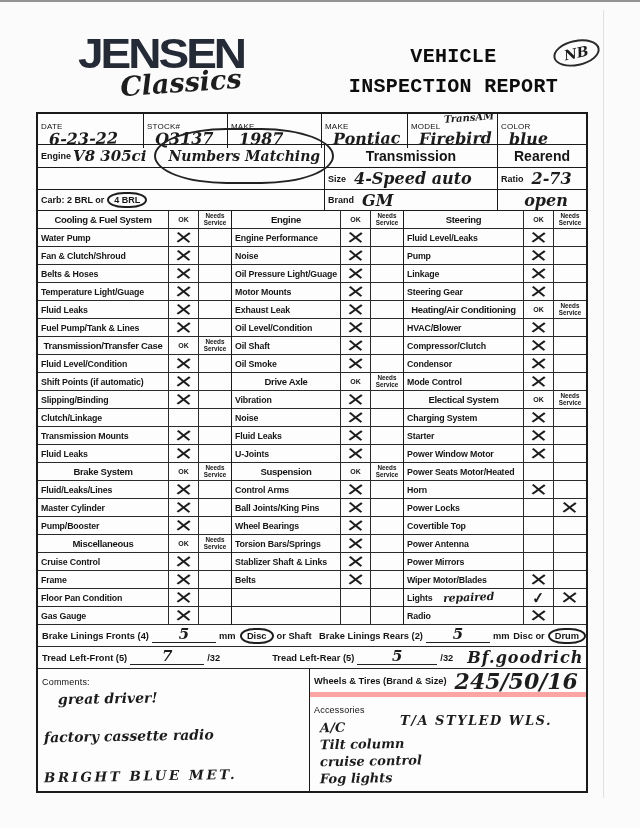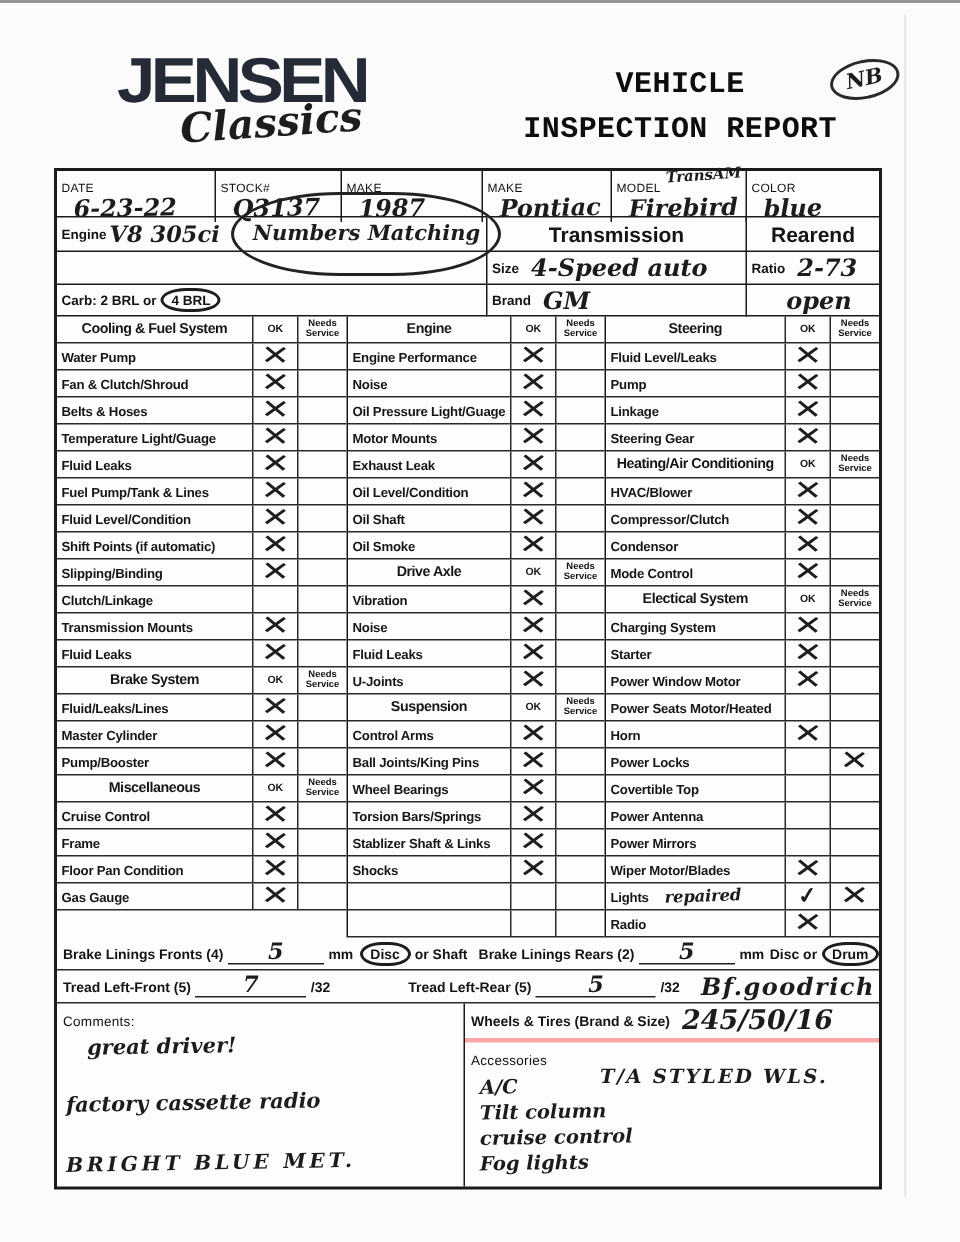--- a/index.html
+++ b/index.html
@@ -81,23 +81,23 @@
   .meas .hw.brand{font-size:16px;margin-left:14px;letter-spacing:1px;}
 
   
   .bottom{display:grid;grid-template-columns:272px auto;height:122px;}
   .comments{border-right:1.5px solid #1a1a1a;padding:2px 4px;overflow:hidden;}
   .c-line{font-size:14px;white-space:nowrap;}
   .c-line.l1{margin:0 0 0 16px;transform:rotate(-1deg);}
   .c-line.l2{margin:22px 0 0 2px;transform:rotate(-1deg);}
   .c-line.l3{margin:24px 0 0 2px;letter-spacing:2.5px;font-size:13.5px;transform:rotate(-1deg);}
   .rbot{display:flex;flex-direction:column;}
-  .wheels{height:23px;border-bottom:3px solid #fca5a5;display:flex;align-items:center;
+  .wheels{height:23px;border-bottom:5px solid #fca5a5;display:flex;align-items:center;
           padding-left:4px;font-size:9.3px;font-weight:bold;white-space:nowrap;}
-  .wheels .hw{font-size:18px;margin-left:8px;}
+  .wheels .hw{font-size:22px;margin-left:8px;}
   .acc{flex:1;position:relative;padding:2px 4px;}
   .acc-note{position:absolute;right:34px;top:4px;font-size:13px;letter-spacing:1.5px;margin-top:12px;}
   .acc-line{font-size:13px;line-height:1.32;margin-left:6px;white-space:nowrap;transform:rotate(-1deg);}
 </style>
 </head>
 <body>
 
 <div class="paper">
   <div class="scan-top"></div>
   <div class="scan-right"></div>
@@ -199,20 +199,25 @@
             </div>
             <div class="cl-ns"></div>
           </div>
           <div class="cl-row">
             <div class="cl-label">Fuel Pump/Tank &amp; Lines</div>
             <div class="cl-ok">
               <span class="mark-x">✕</span>
             </div>
             <div class="cl-ns"></div>
           </div>
+          <div class="cl-row cl-head">
+            <div class="cl-label">Transmission/Transfer Case</div>
+            <div class="cl-ok">OK</div>
+            <div class="cl-ns">Needs Service</div>
+          </div>
           <div class="cl-row">
             <div class="cl-label">Fluid Level/Condition</div>
             <div class="cl-ok">
               <span class="mark-x">✕</span>
             </div>
             <div class="cl-ns"></div>
           </div>
           <div class="cl-row">
             <div class="cl-label">Shift Points (if automatic)</div>
             <div class="cl-ok">
@@ -435,21 +440,21 @@
             <div class="cl-ns"></div>
           </div>
           <div class="cl-row">
             <div class="cl-label">Stablizer Shaft &amp; Links</div>
             <div class="cl-ok">
               <span class="mark-x">✕</span>
             </div>
             <div class="cl-ns"></div>
           </div>
           <div class="cl-row">
-            <div class="cl-label">Shocks</div>
+            <div class="cl-label">Belts</div>
             <div class="cl-ok">
               <span class="mark-x">✕</span>
             </div>
             <div class="cl-ns"></div>
           </div>
           <div class="cl-row">
             <div class="cl-label"></div>
             <div class="cl-ok"></div>
             <div class="cl-ns"></div>
           </div>

